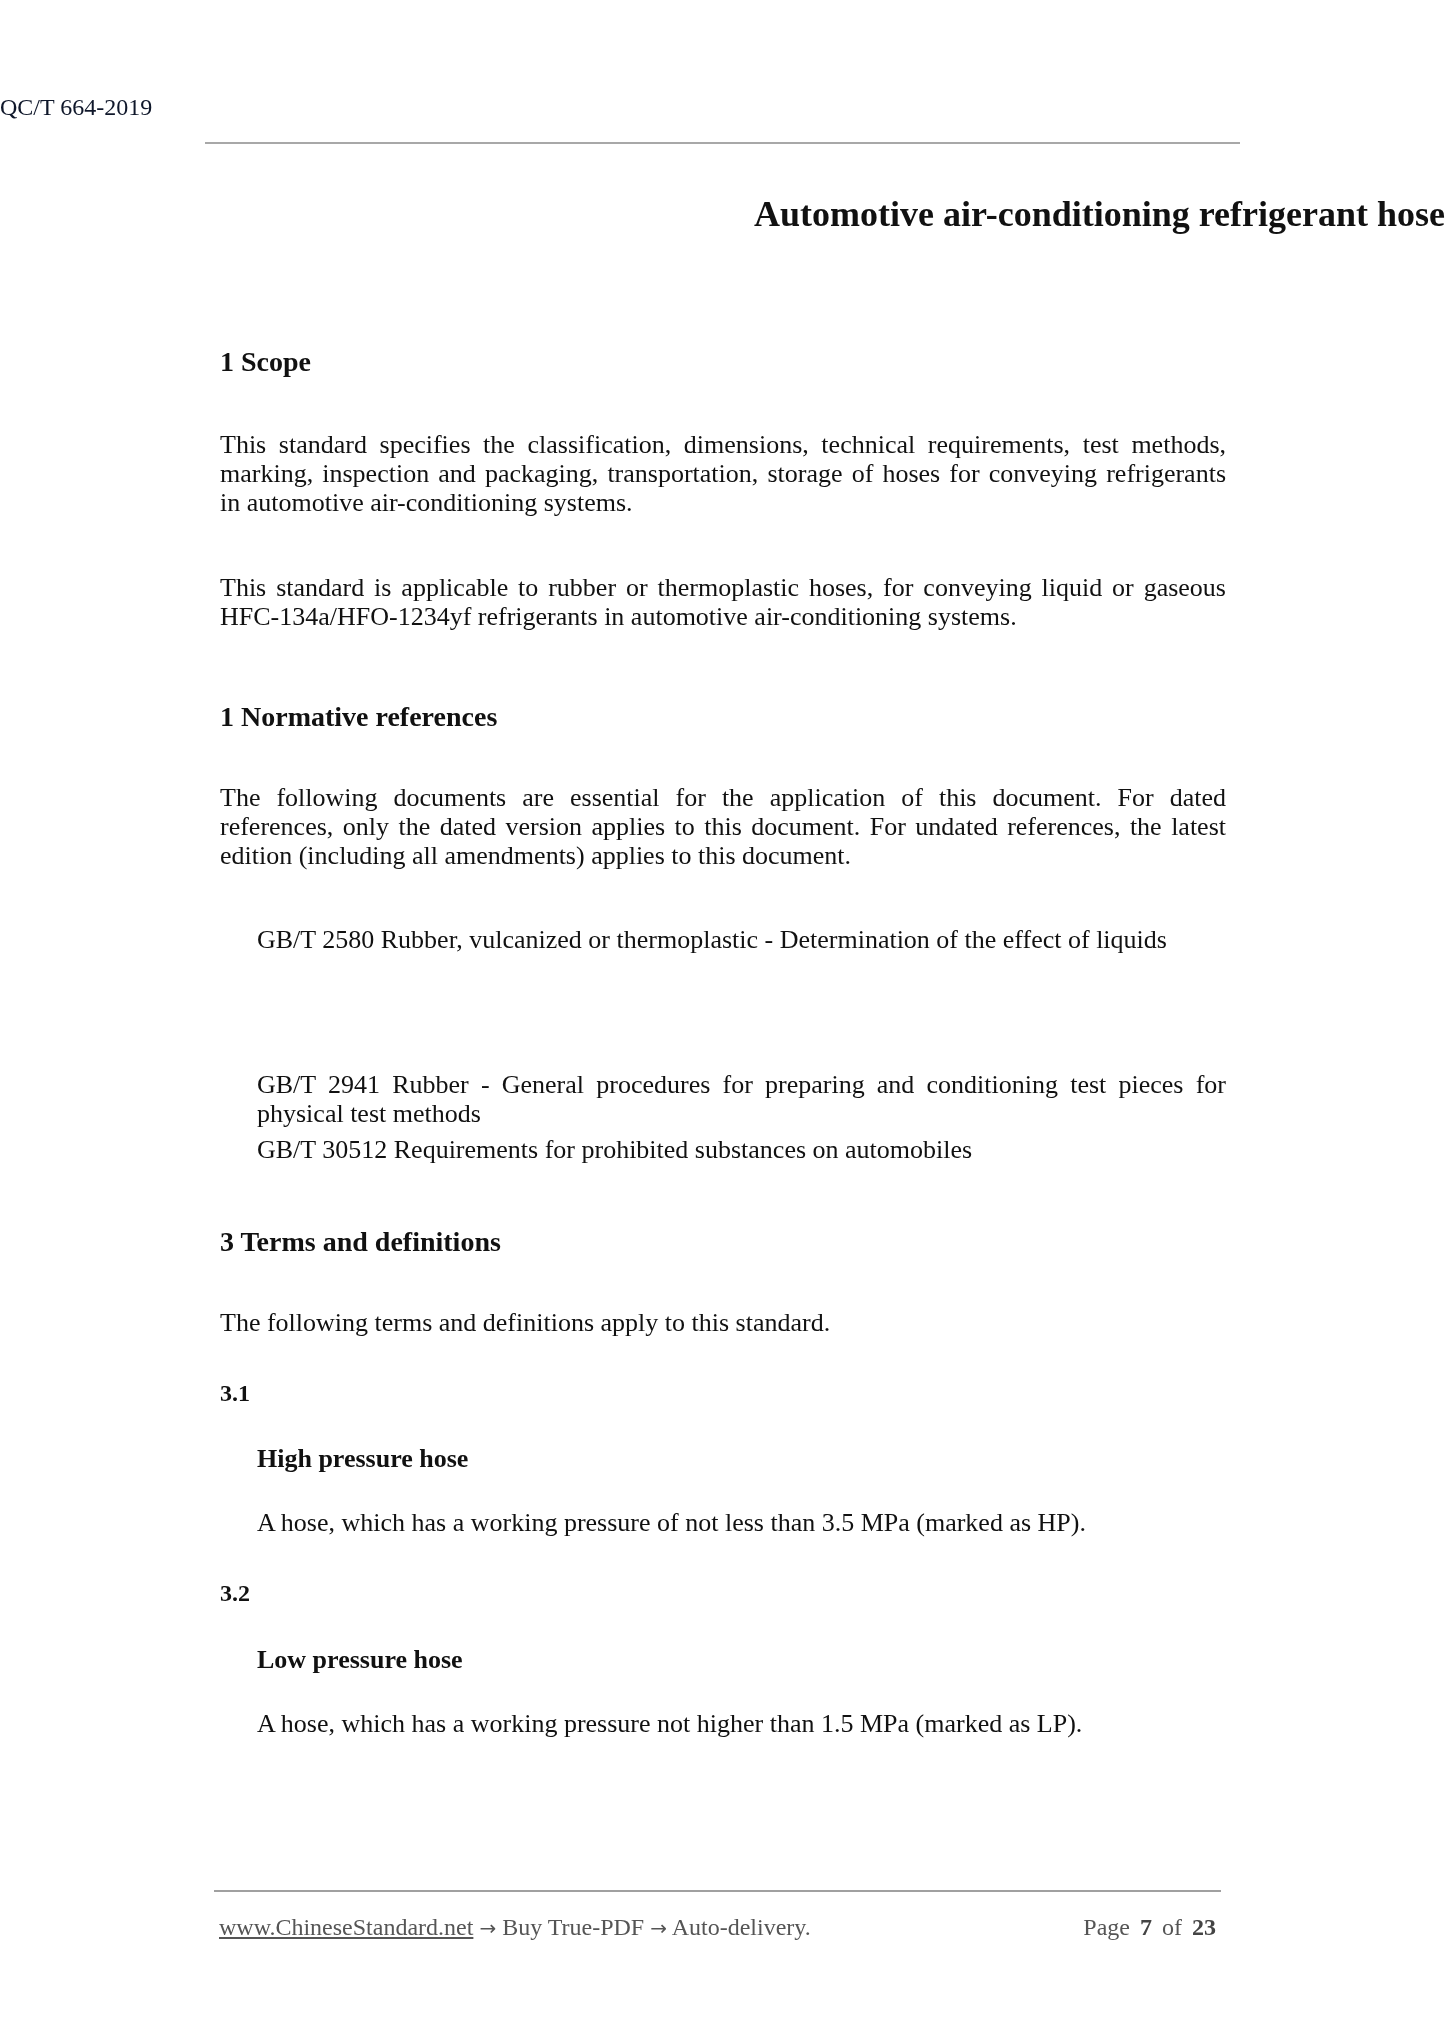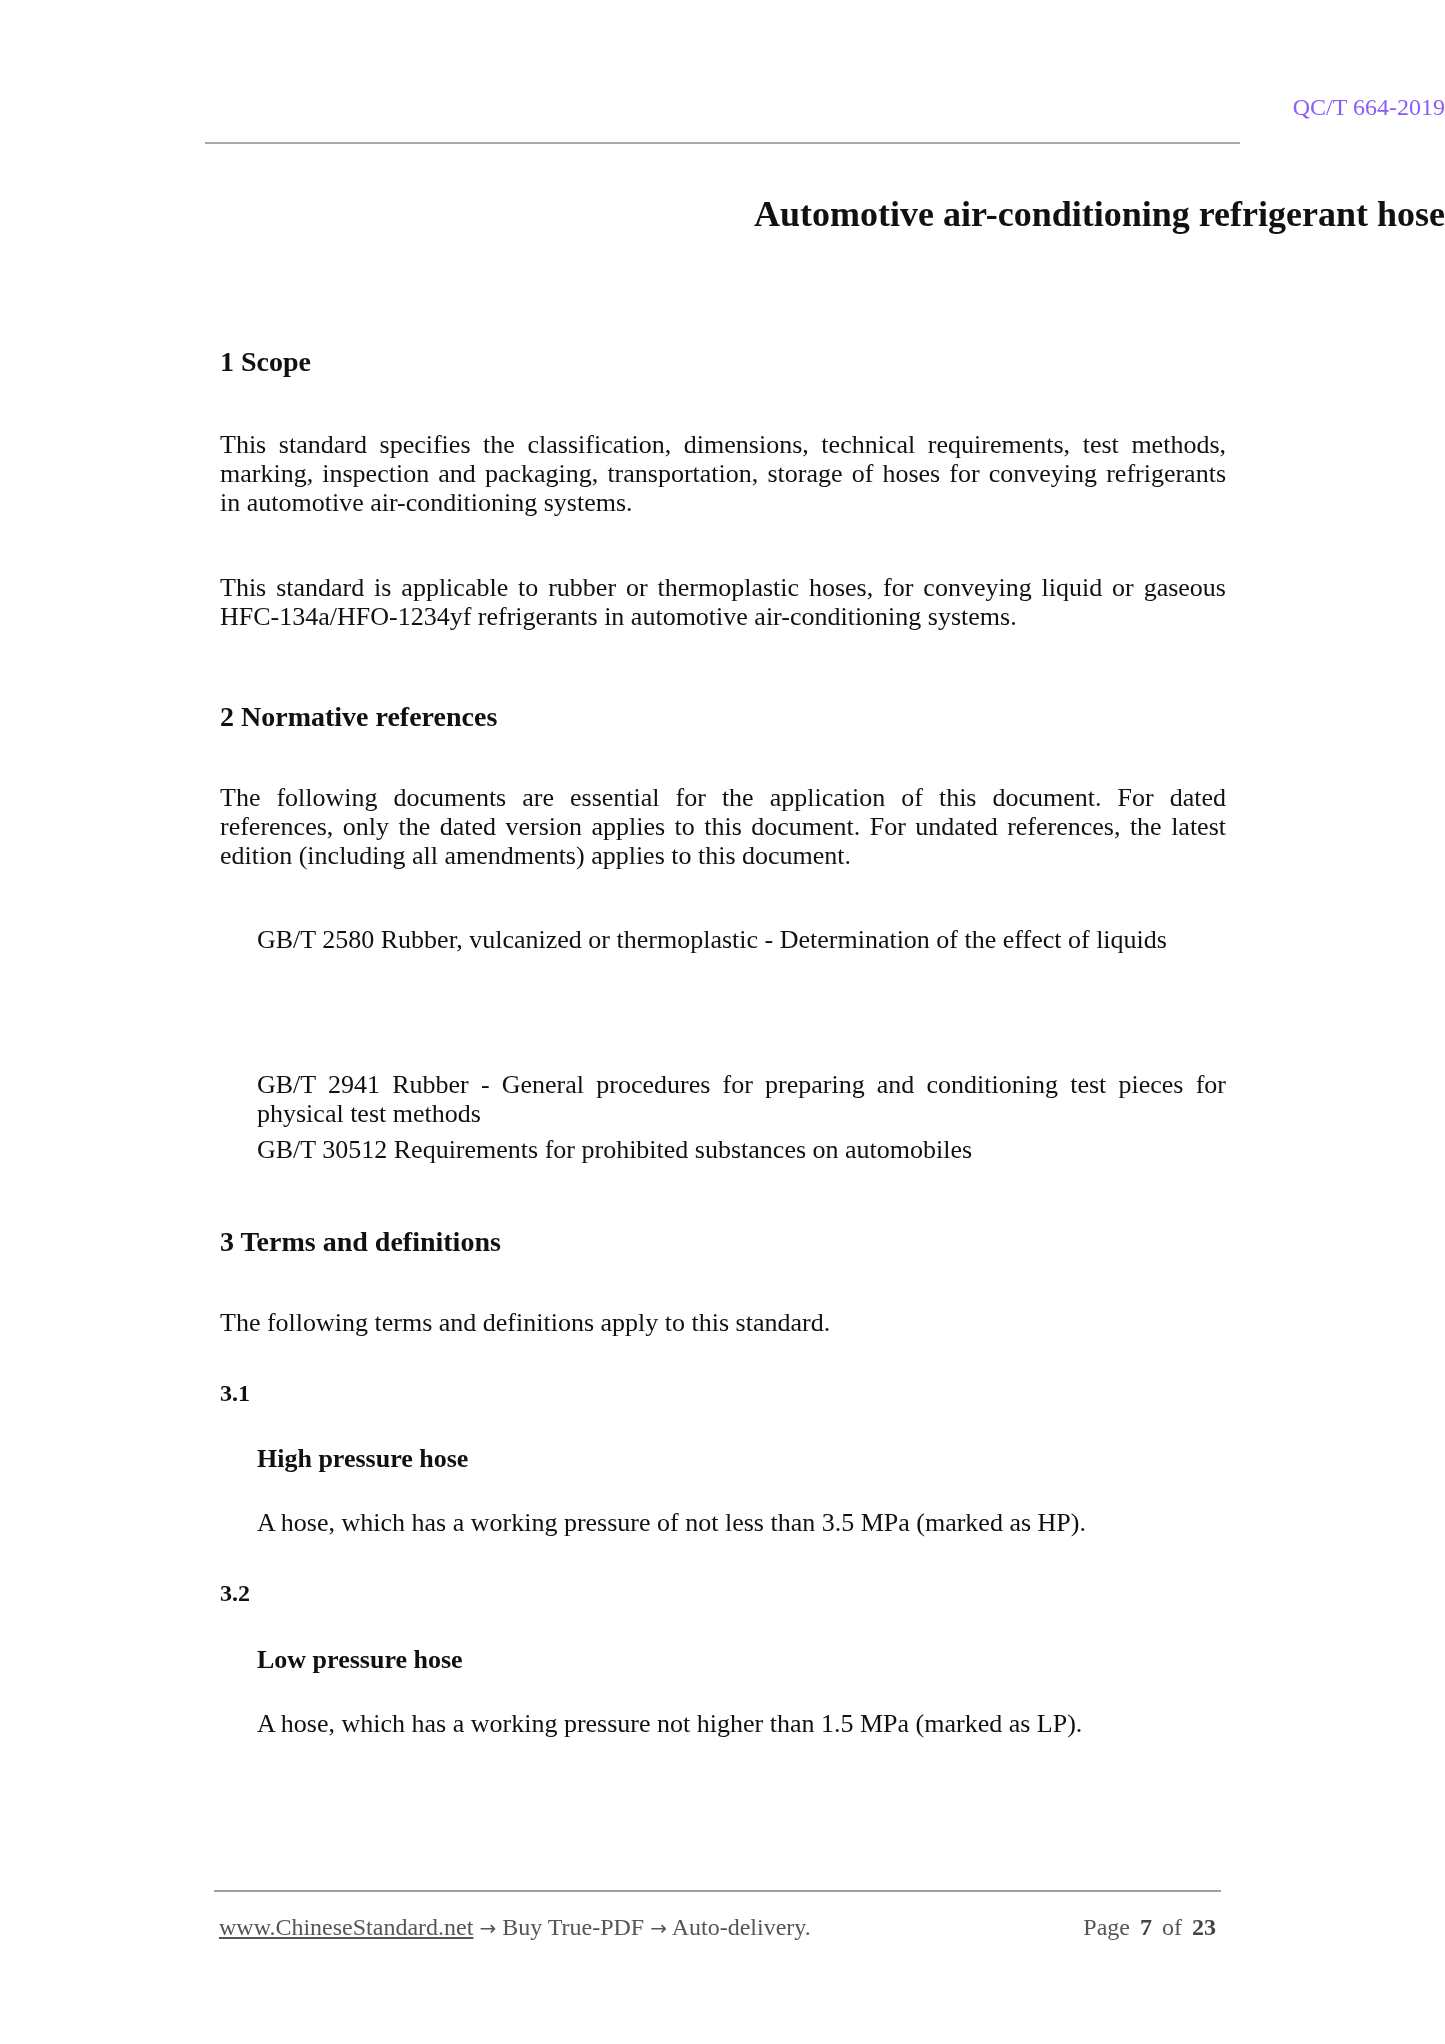--- a/index.html
+++ b/index.html
@@ -2,22 +2,22 @@
 <html><head>
 <meta charset="utf-8">
 <style>
   html, body { margin: 0; padding: 0; background: #ffffff; }
   body {
     width: 1445px; height: 2044px; position: relative; overflow: hidden;
     font-family: "Liberation Serif", "DejaVu Serif", serif; color: #111;
   }
   .abs { position: absolute; }
   .header-text {
-    top: 92px; left: 0; width: 1445px; text-align: right;
-    font-size: 24px; color: #8b5cf6; line-height: 30px;
+    top: 92px; left: 0; width: 1445px; text-align: left;
+    font-size: 24px; color: #0f172a; line-height: 30px;
   }
   .header-rule { top: 142px; left: 205px; width: 1035px; height: 2px; background: #a8a8a8; }
   .doc-title {
     top: 192px; left: 0; width: 1445px; text-align: right;
     font-size: 36px; font-weight: bold; line-height: 44px; margin: 0;
   }
   .content { left: 220px; width: 1006px; }
   .h1 { font-size: 28px; font-weight: bold; line-height: 44px; margin: 0; }
   .p {
     font-size: 26px; line-height: 29px; margin: 0; text-align: justify;
@@ -42,21 +42,21 @@
 
 <div class="abs header-text">QC/T 664-2019</div>
 <div class="abs header-rule"></div>
 
 <h1 class="abs doc-title">Automotive air-conditioning refrigerant hose</h1>
 
 <h2 class="abs content h1" style="top:340px;">1 Scope</h2>
 <p class="abs content p" style="top:430px;">This standard specifies the classification, dimensions, technical requirements, test methods, marking, inspection and packaging, transportation, storage of hoses for conveying refrigerants in automotive air-conditioning systems.</p>
 <p class="abs content p" style="top:573px;">This standard is applicable to rubber or thermoplastic hoses, for conveying liquid or gaseous HFC-134a/HFO-1234yf refrigerants in automotive air-conditioning systems.</p>
 
-<h2 class="abs content h1" style="top:695px;">2 Normative references</h2>
+<h2 class="abs content h1" style="top:695px;">1 Normative references</h2>
 <p class="abs content p" style="top:783px;">The following documents are essential for the application of this document. For dated references, only the dated version applies to this document. For undated references, the latest edition (including all amendments) applies to this document.</p>
 <p class="abs indent p" style="top:925px;">GB/T 2580 Rubber, vulcanized or thermoplastic - Determination of the effect of liquids</p>
 <p class="abs indent p" style="top:1031px;margin-top:39px;">GB/T 2941 Rubber - General procedures for preparing and conditioning test pieces for physical test methods</p>
 <p class="abs indent p" style="top:1135px;">GB/T 30512 Requirements for prohibited substances on automobiles</p>
 
 <h2 class="abs content h1" style="top:1220px;">3 Terms and definitions</h2>
 <p class="abs content p" style="top:1308px;">The following terms and definitions apply to this standard.</p>
 
 <div class="abs content term-num" style="top:1378px;">3.1</div>
 <div class="abs indent term-name" style="top:1443px;">High pressure hose</div>

